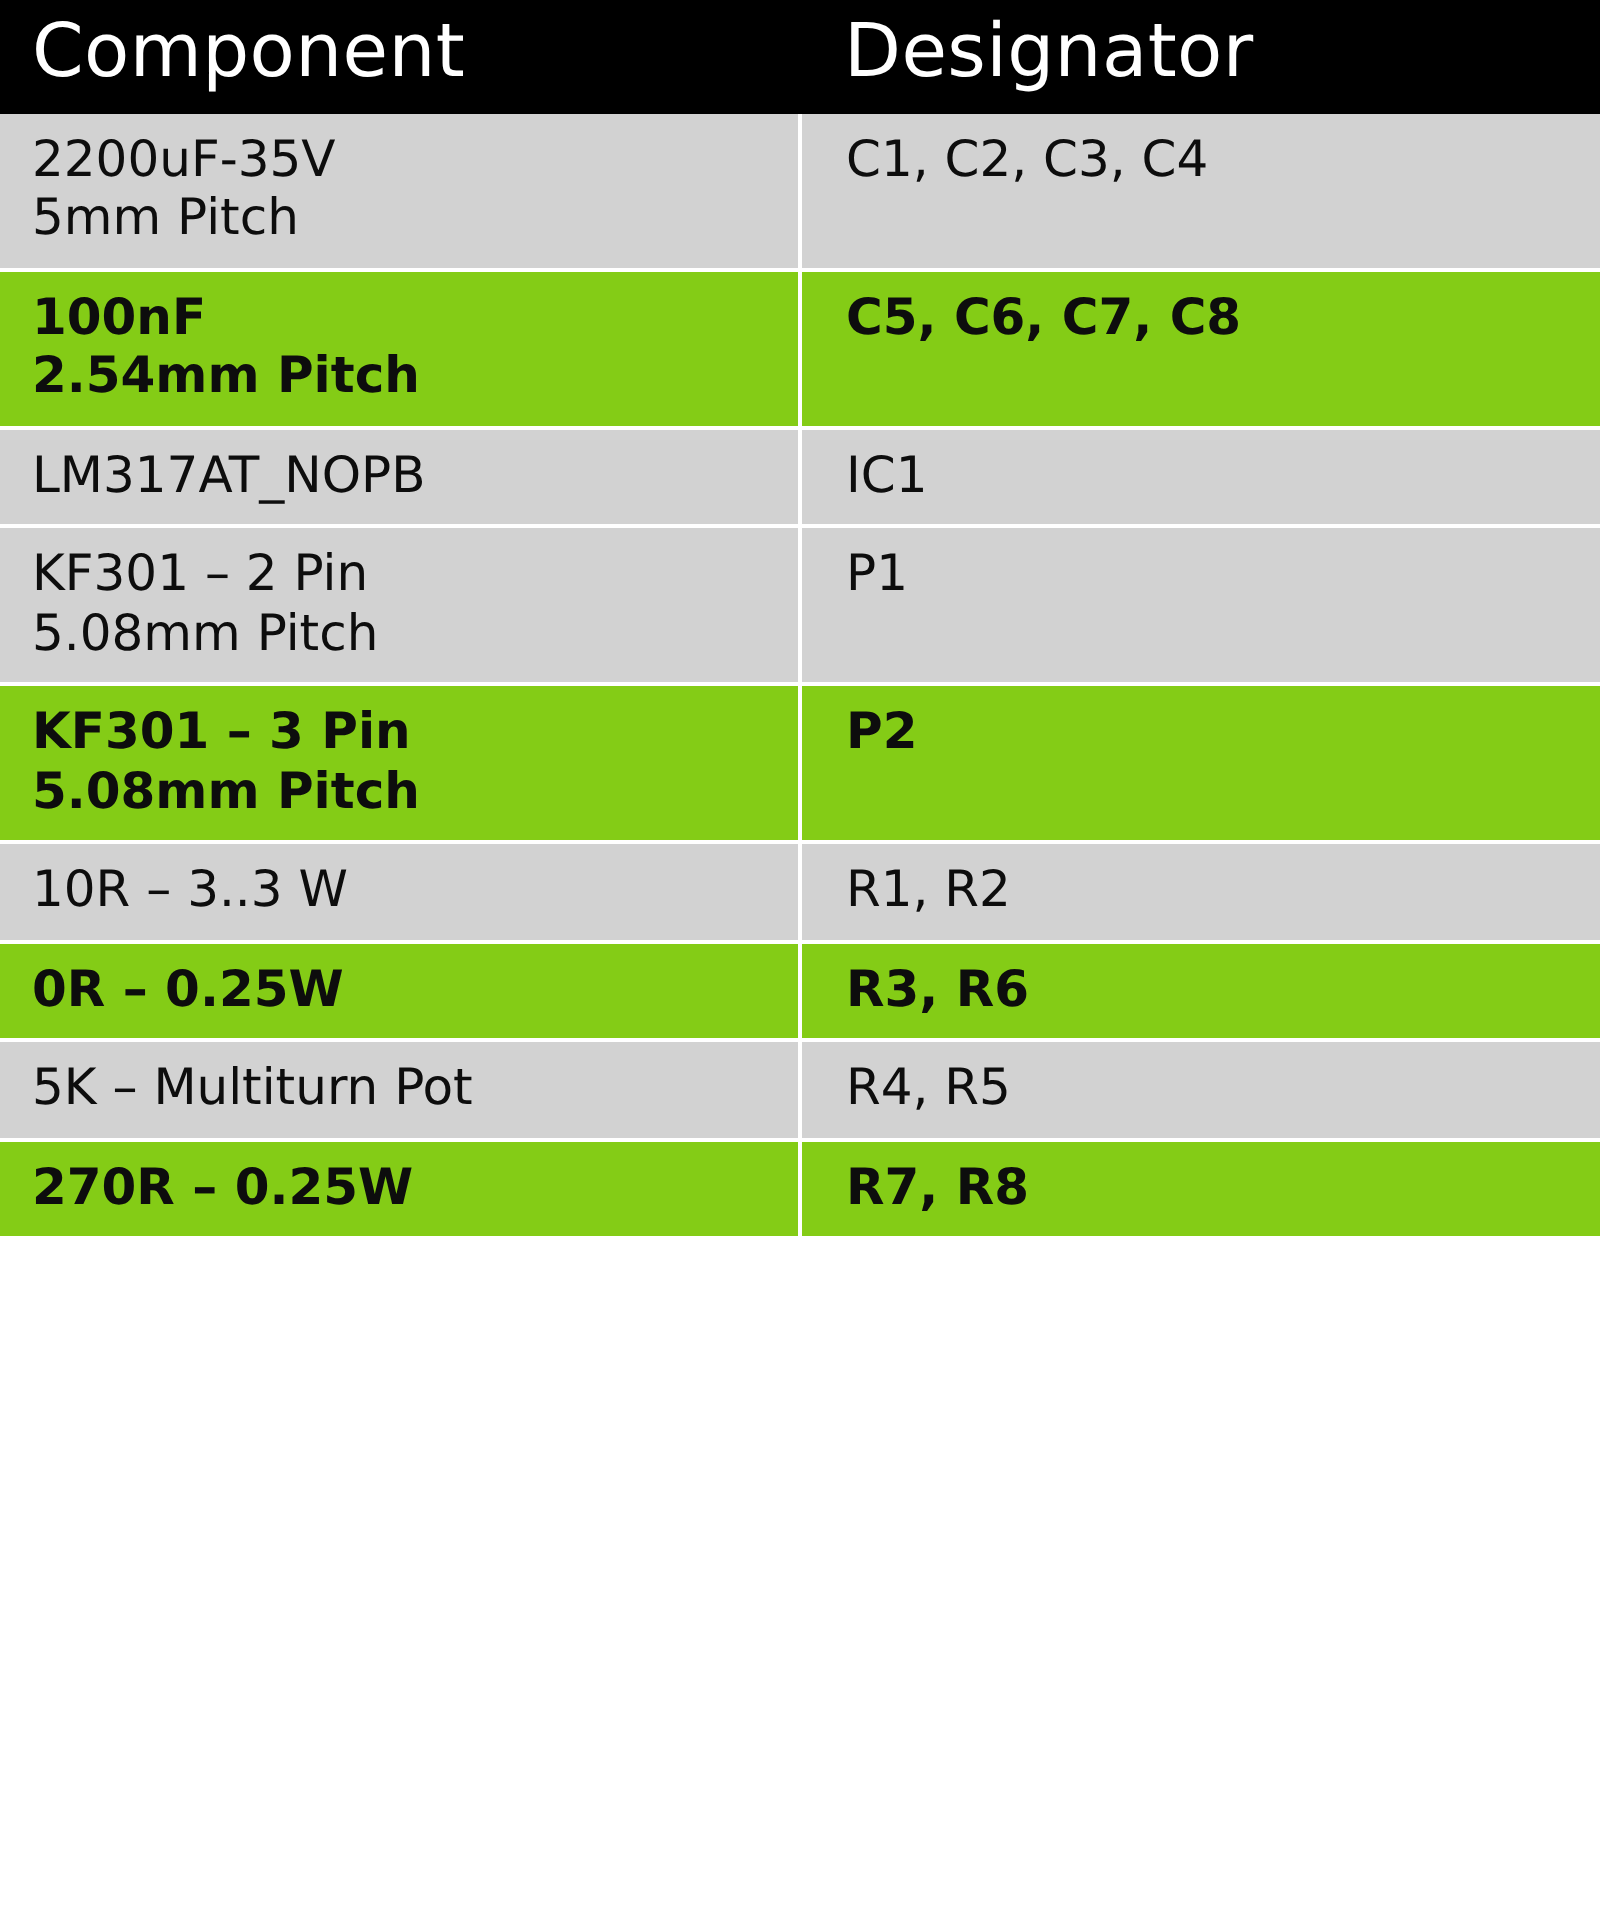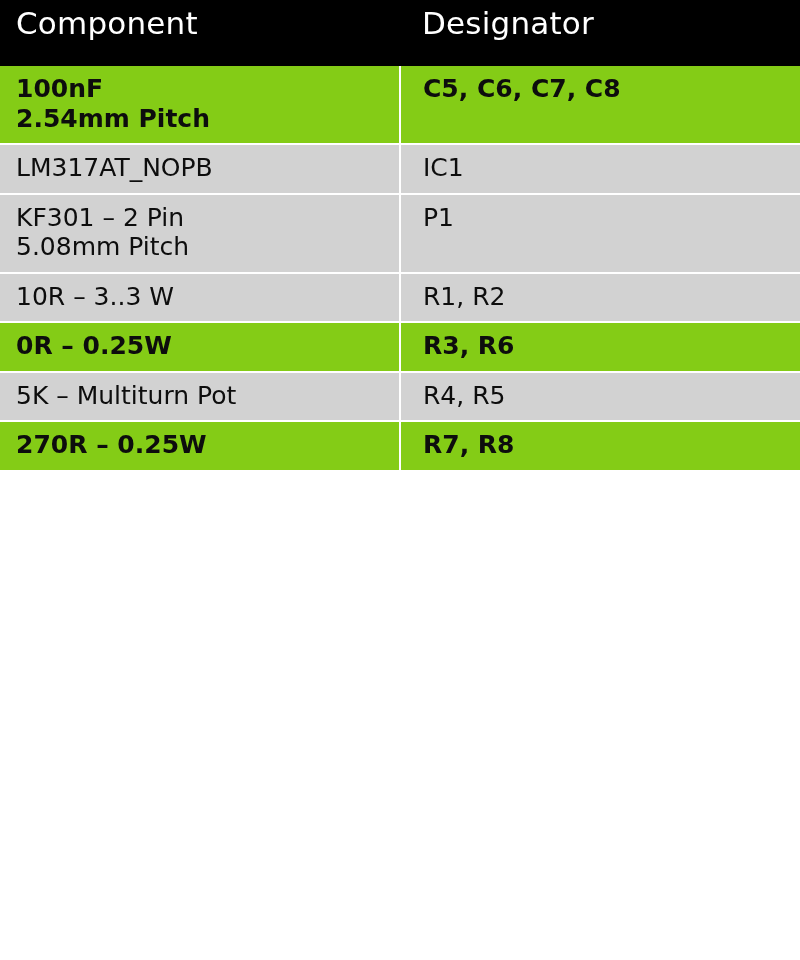--- a/index.html
+++ b/index.html
@@ -17,24 +17,24 @@
     width: 800px;
     border-collapse: collapse;
     table-layout: fixed;
   }
   .bom-table col.c-component { width: 400px; }
   .bom-table col.c-designator { width: 400px; }
 
   .bom-table thead th {
     background: #000000;
     color: #ffffff;
-    font-size: 31px;
+    font-size: 37px;
     font-weight: 400;
     text-align: left;
-    padding: 6px 0 26px 16px;
+    padding: 6px 0 10px 16px;
     line-height: 1.1;
     letter-spacing: 0.2px;
     border: none;
   }
   .bom-table thead th.designator-head {
     padding-left: 22px;
   }
 
   .bom-table td {
     font-size: 25px;
@@ -78,31 +78,39 @@
     <col class="c-component">
     <col class="c-designator">
   </colgroup>
   <thead>
     <tr>
       <th class="component-head">Component</th>
       <th class="designator-head">Designator</th>
     </tr>
   </thead>
   <tbody>
+      <tr class="shade">
+        <td class="component"><span class="line1">2200uF-35V</span><span class="line2">5mm Pitch</span></td>
+        <td class="designator">C1, C2, C3, C4</td>
+      </tr>
       <tr class="plain">
         <td class="component"><span class="line1">100nF</span><span class="line2">2.54mm Pitch</span></td>
         <td class="designator">C5, C6, C7, C8</td>
       </tr>
       <tr class="shade">
         <td class="component"><span class="line1">LM317AT_NOPB</span></td>
         <td class="designator">IC1</td>
       </tr>
       <tr class="shade">
         <td class="component"><span class="line1">KF301 – 2 Pin</span><span class="line2">5.08mm Pitch</span></td>
         <td class="designator">P1</td>
+      </tr>
+      <tr class="plain">
+        <td class="component"><span class="line1">KF301 – 3 Pin</span><span class="line2">5.08mm Pitch</span></td>
+        <td class="designator">P2</td>
       </tr>
       <tr class="shade">
         <td class="component"><span class="line1">10R – 3..3 W</span></td>
         <td class="designator">R1, R2</td>
       </tr>
       <tr class="plain">
         <td class="component"><span class="line1">0R – 0.25W</span></td>
         <td class="designator">R3, R6</td>
       </tr>
       <tr class="shade">

